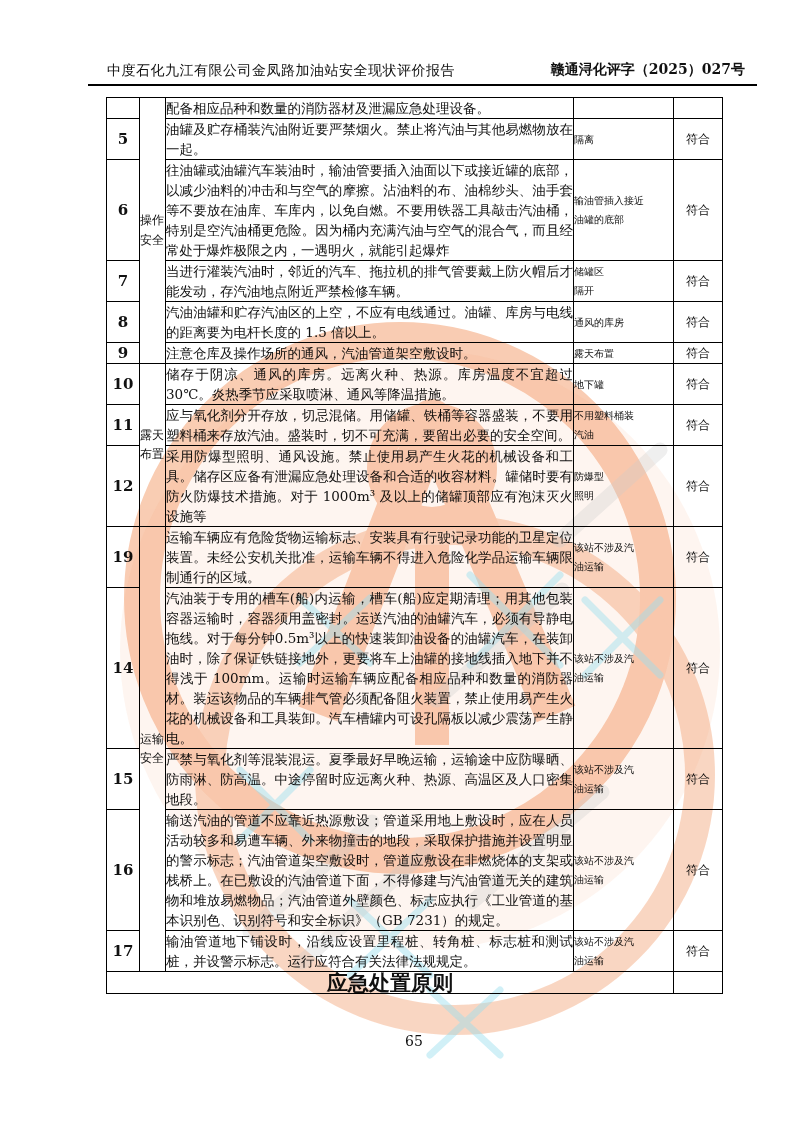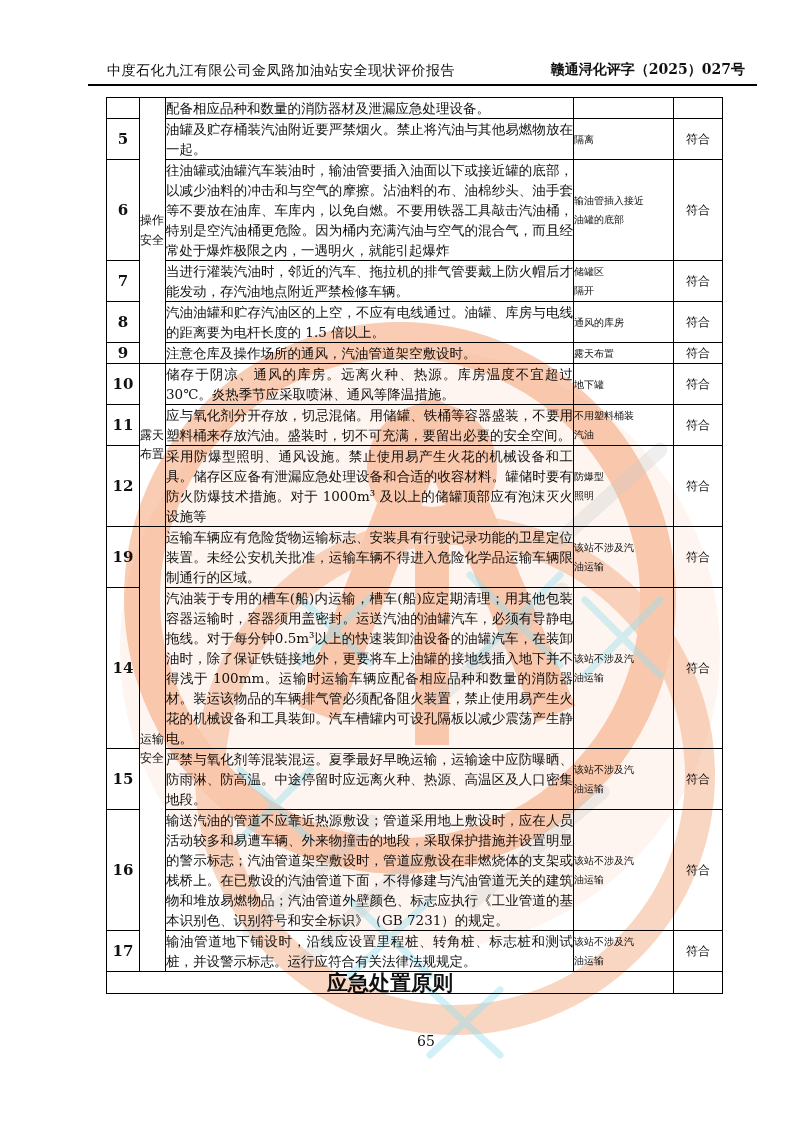--- a/index.html
+++ b/index.html
@@ -15,21 +15,21 @@
     position:absolute;left:106px;top:97px;width:616px;
     border-collapse:collapse;table-layout:fixed;
   }
   table.main td{border:1.5px solid #000;overflow:hidden;vertical-align:middle;padding:0;}
   td.no{text-align:center;font-weight:bold;font-size:15px;}
   td.cat{text-align:left;font-size:12px;line-height:1.6;padding:0 1px;}
   td.content{font-size:13.5px;line-height:20px;text-align:justify;text-justify:inter-ideograph;padding:0 3px;}
   td.measure{text-align:left;font-size:10px;line-height:19px;white-space:pre-line;margin-left:8px;}
   td.concl{text-align:center;font-size:12px;}
   td.tfoot-label{text-align:center;font-weight:bold;font-size:21px;line-height:21px;}
-  .page-num{position:absolute;left:118px;top:1033px;width:616px;text-align:center;font-size:14px;}
+  .page-num{position:absolute;left:106px;top:1033px;width:616px;text-align:center;font-size:14px;}
   .watermark{
     position:absolute;left:0;top:0;width:793px;height:1122px;
     pointer-events:none;mix-blend-mode:multiply;z-index:5;
   }
 </style>
 </head>
 <body>
 
 <div class="hdr-left">中度石化九江有限公司金凤路加油站安全现状评价报告</div>
 <div class="hdr-right">赣通浔化评字（2025）027号</div>

